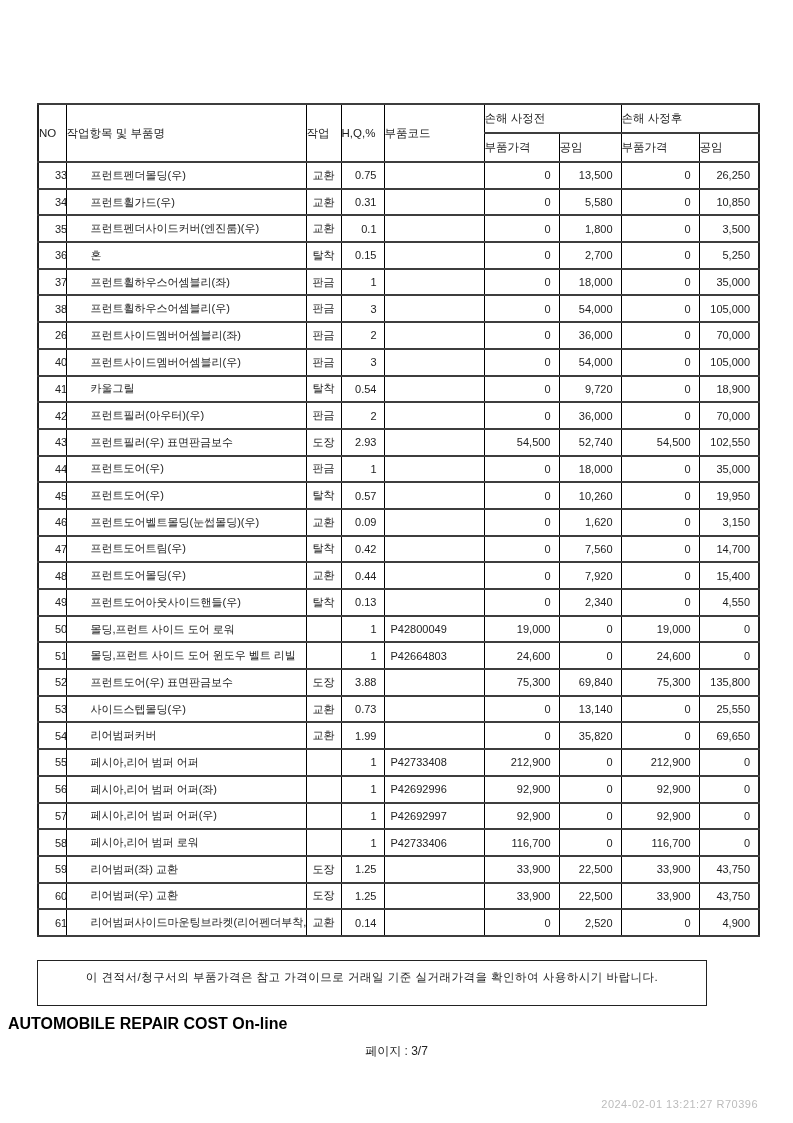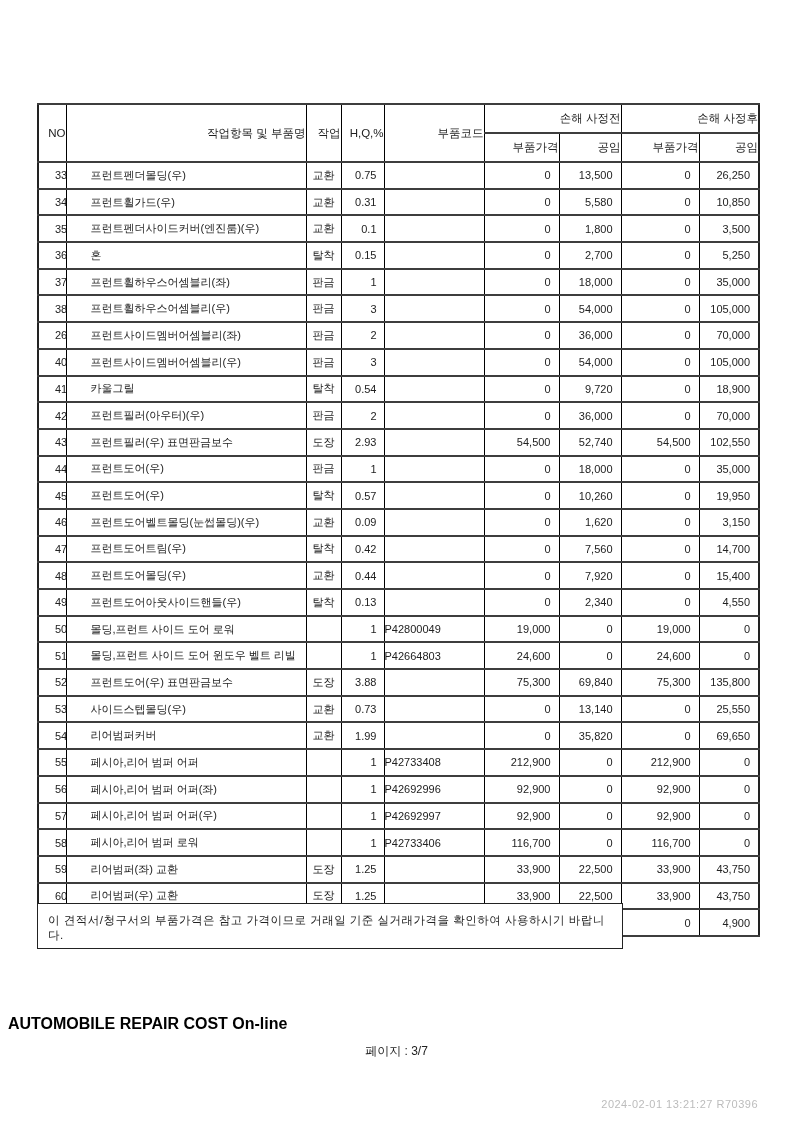--- a/index.html
+++ b/index.html
@@ -38,42 +38,43 @@
     border-left: 1px solid #000;
     border-right: 1px solid #000;
     border-top: 2px solid #3d3d3d;
     border-bottom: 2px solid #3d3d3d;
     overflow: hidden;
     white-space: nowrap;
     font-weight: normal;
   }
   table.estimate { border: 2px solid #222; }
   table.estimate thead th {
-    text-align: right;
+    text-align: left;
     vertical-align: middle;
     height: 29px;
     font-size: 11.5px;
     color: #222;
   }
   table.estimate thead tr.h1 th { border-bottom: 1px solid #000; }
   table.estimate tbody td { height: 26.7px; vertical-align: middle; }
   td.c-no   { text-align: center; padding-left: 16px; }
   td.c-item { text-align: left; padding-left: 24px; }
   td.c-work { text-align: center; }
   td.c-hq   { text-align: right; padding-right: 7px; }
-  td.c-code { text-align: left; }
+  td.c-code { text-align: left; padding-left: 6px; }
   td.c-num  { text-align: right; padding-right: 8px; }
   .notice-box {
     position: absolute;
     left: 37px;
-    top: 903px;
-    width: 586px;
+    top: 960px;
+    width: 670px;
     height: 46px;
     border: 1.5px solid #222;
     background: #fff;
+    text-align: center;
   }
   .notice-text {
     position: absolute;
     top: 9px;
     left: 10px;
     right: 10px;
     font-size: 11.5px;
     color: #222;
     letter-spacing: 0.5px;
   }

